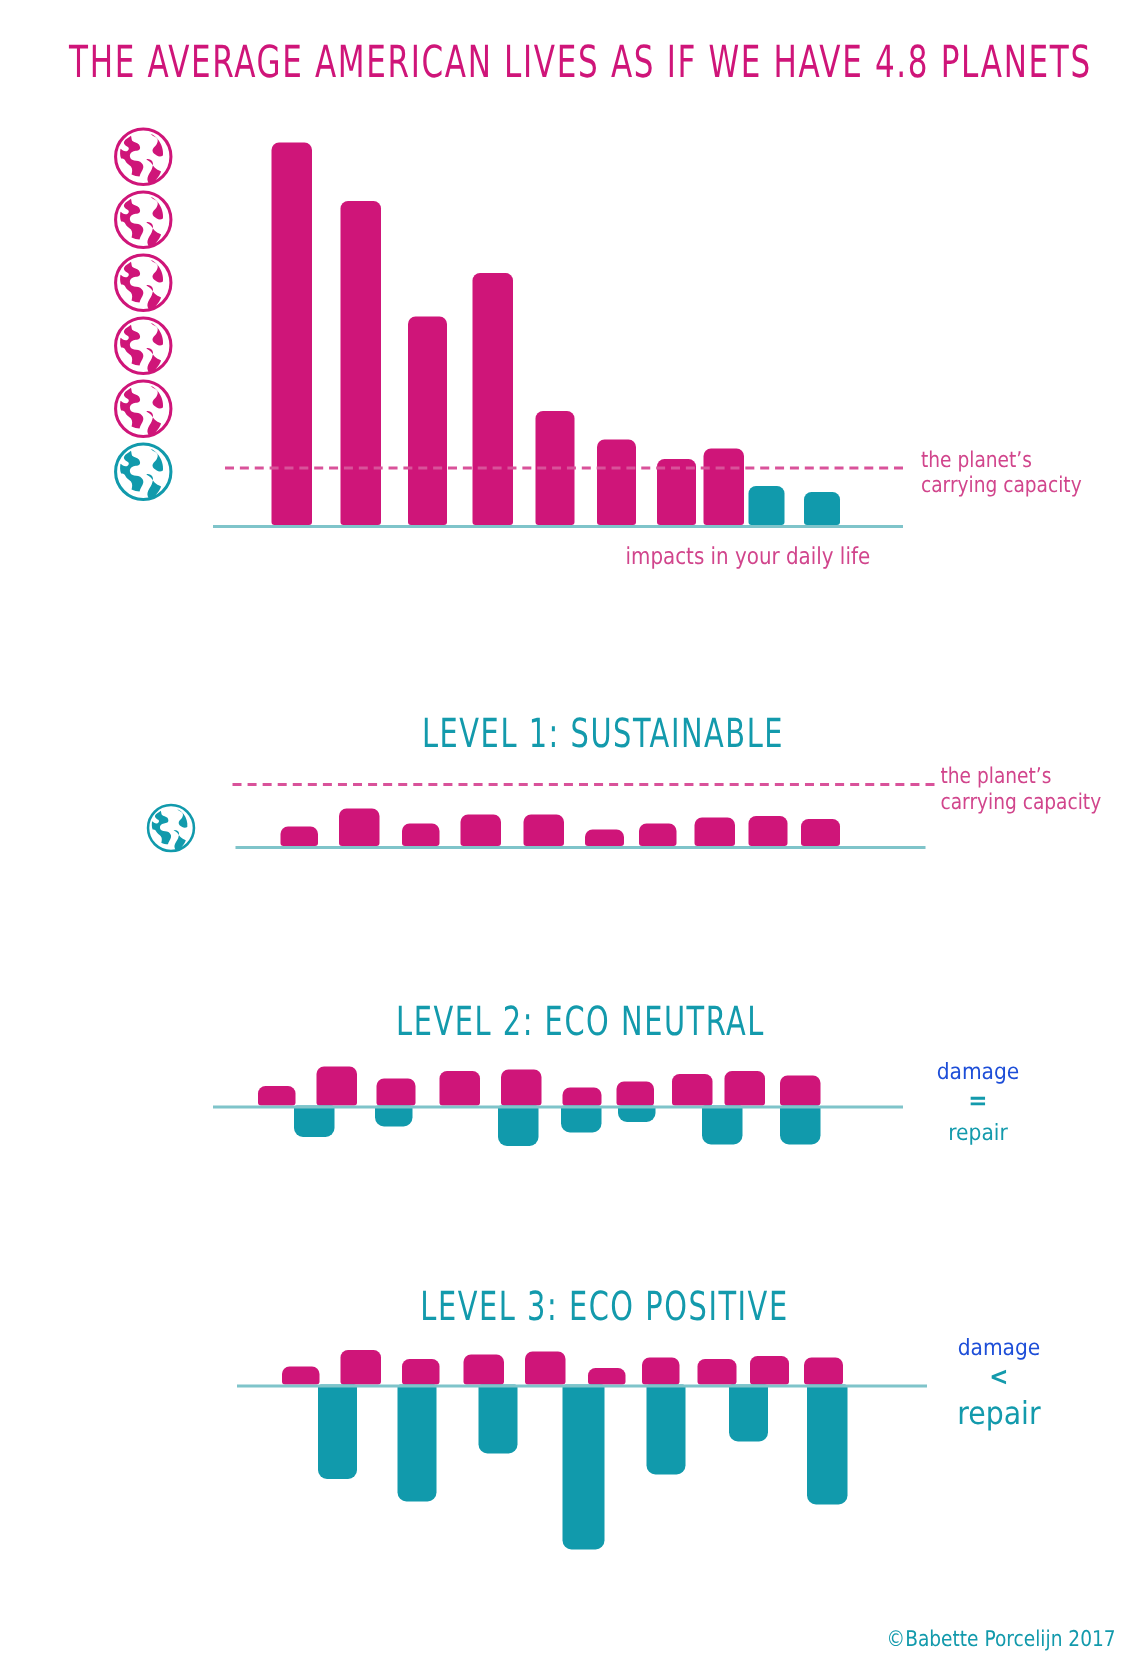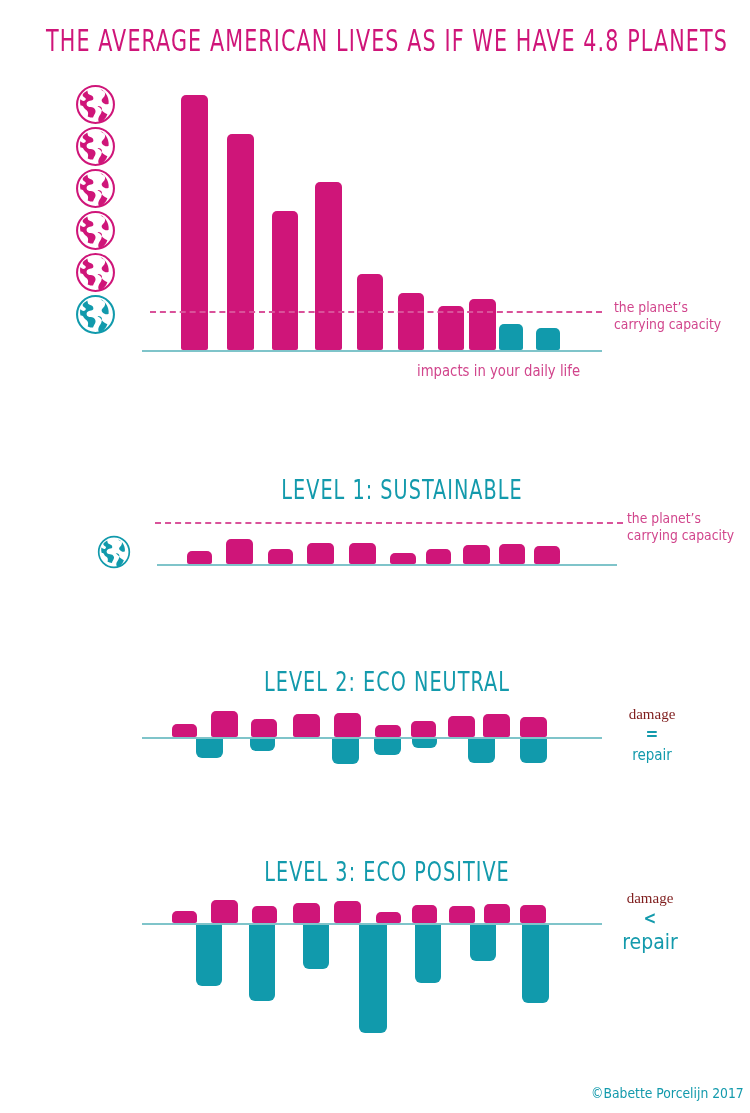--- a/index.html
+++ b/index.html
@@ -114,24 +114,23 @@
 
   
   .dr {
     position: absolute;
     text-align: center;
     font-family: "Liberation Sans Narrow", "DejaVu Sans Condensed", "Liberation Sans", sans-serif;
     width: 100px;
   }
   .dr .dmg {
     display: block;
-    color: #7f1d1d;
+    color: #1d4ed8;
     font-size: 15px;
     line-height: 19px;
-    font-family: Liberation Serif, serif;
   }
   .dr .op {
     display: block;
     color: #139aac;
     font-size: 17px;
     line-height: 21px;
     font-weight: bold;
   }
   .dr .rep {
     display: block;
@@ -300,21 +299,21 @@
 
     <div class="baseline" style="left:130px; top:82px; width:460px;"></div>
 
     <div class="dr" style="left:590px; top:50px;">
       <span class="dmg">damage</span>
       <span class="op">=</span>
       <span class="rep">repair</span>
     </div>
   </div>
 
-  <div class="panel" style="left:0; top:845px; width:602px; height:220px;">
+  <div class="panel" style="left:16px; top:845px; width:602px; height:220px;">
 
     <div class="level-title" style="top:12px;">LEVEL 3: ECO POSITIVE</div>
 
     <div class="bars" id="level3-bars" style="left:0; top:0; width:750px; height:220px;">
         <div class="bar pink" style="left: 160px; width: 25px; height: 12px; background: rgb(207, 21, 121); top: 66px;"></div>
         <div class="bar pink" style="left: 199px; width: 27px; height: 23px; background: rgb(207, 21, 121); top: 55px;"></div>
         <div class="bar pink" style="left: 240px; width: 25px; height: 17px; background: rgb(207, 21, 121); top: 61px;"></div>
         <div class="bar pink" style="left: 281px; width: 27px; height: 20px; background: rgb(207, 21, 121); top: 58px;"></div>
         <div class="bar pink" style="left: 322px; width: 27px; height: 22px; background: rgb(207, 21, 121); top: 56px;"></div>
         <div class="bar pink" style="left: 364px; width: 25px; height: 11px; background: rgb(207, 21, 121); top: 67px;"></div>

